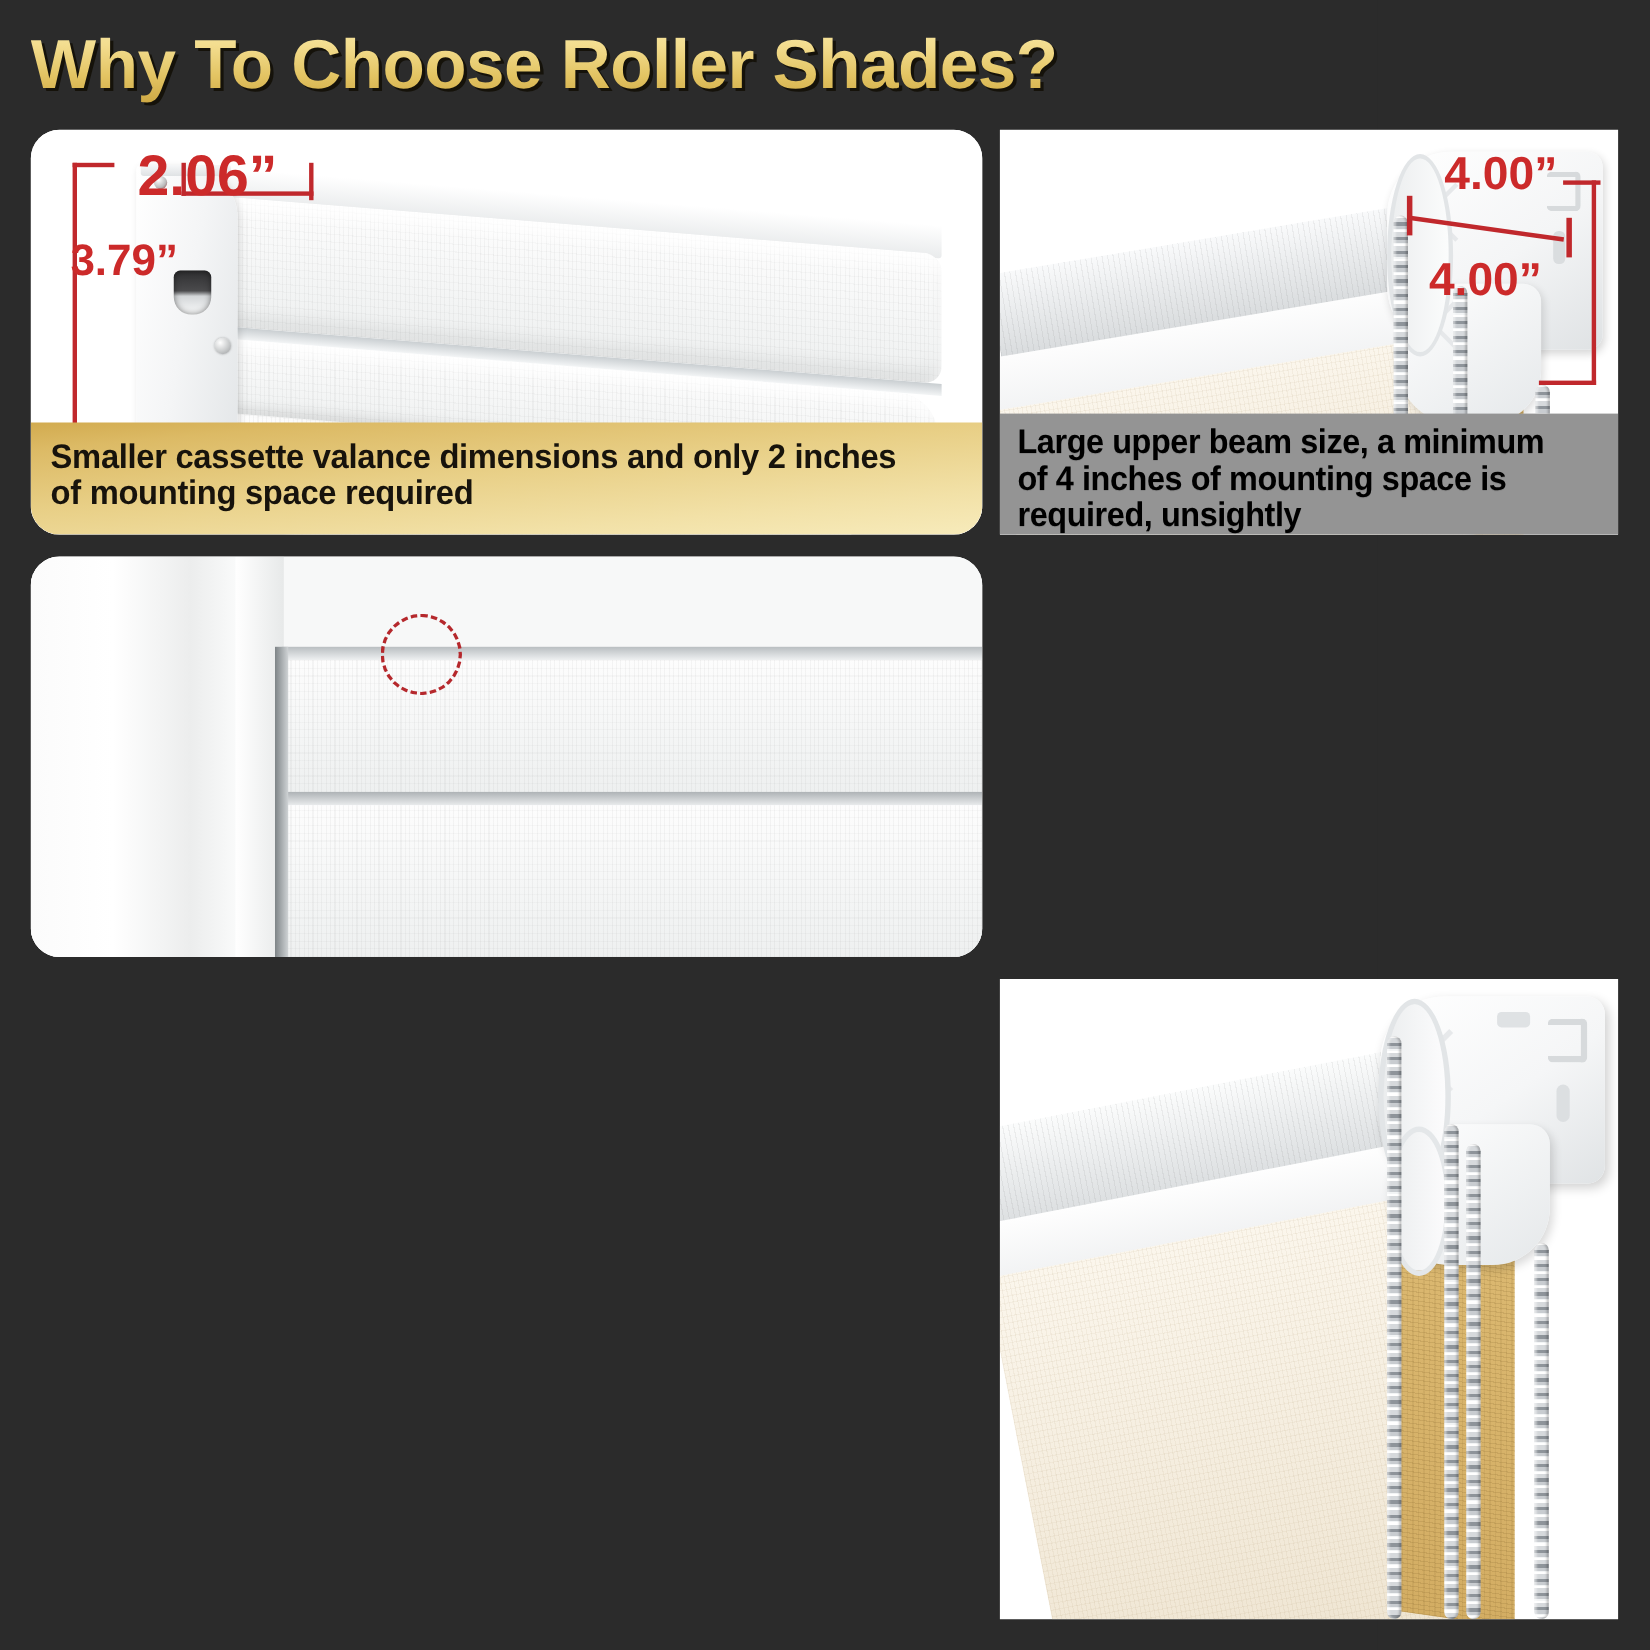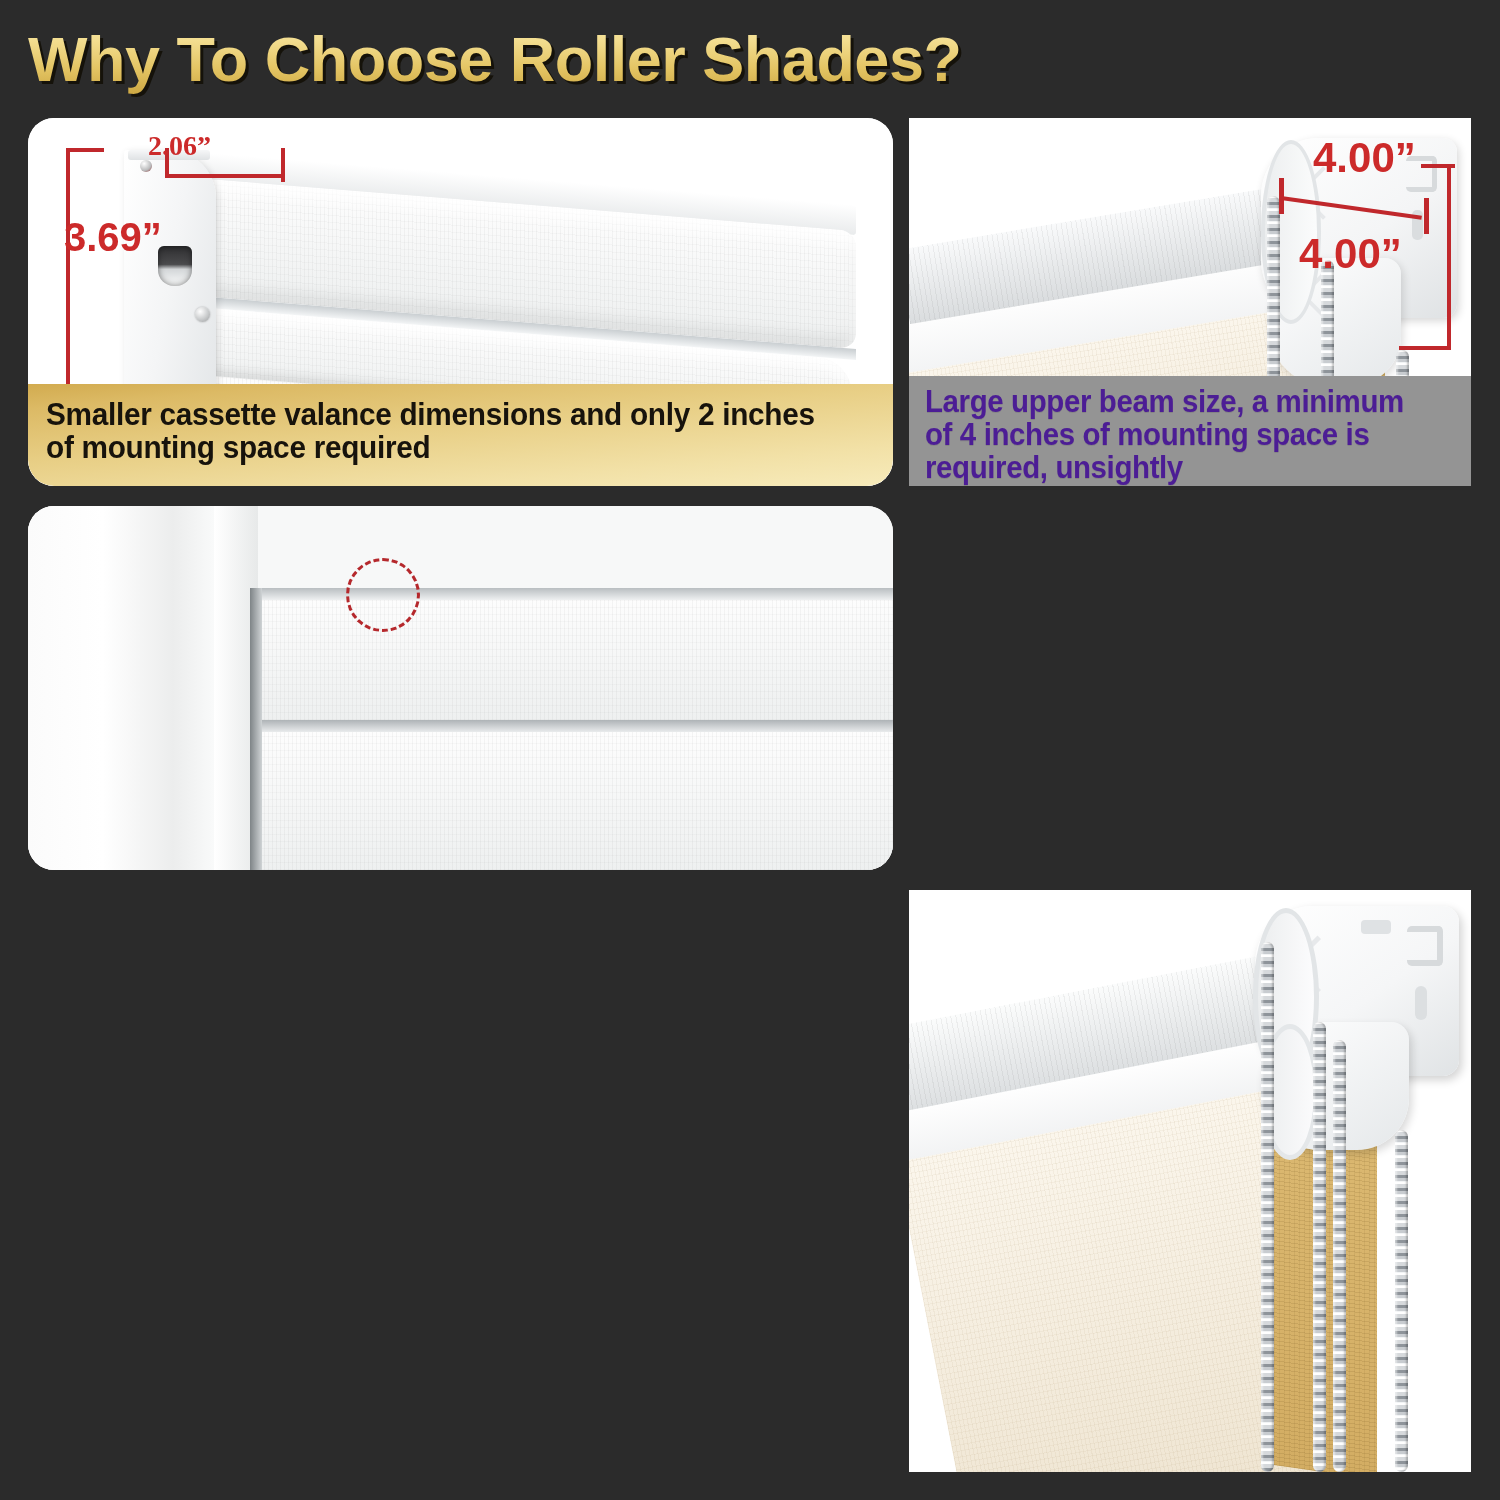--- a/index.html
+++ b/index.html
@@ -44,21 +44,21 @@
     color:#17130c;
     border-bottom-left-radius:26px;border-bottom-right-radius:26px;
     padding:14px 18px 10px 18px;
   }
   .cap-gold .cap-text{
     font-size:31px;font-weight:bold;line-height:1.07;
     letter-spacing:-0.3px;
     transform:scaleX(0.96);transform-origin:left top;
   }
   .cap-gray{
-    background:#949494;color:#4c1d95;
+    background:#949494;color:#000000;
     padding:10px 16px 8px 16px;
   }
   .cap-gray .cap-text{
     font-size:31px;font-weight:bold;line-height:1.06;
     letter-spacing:-0.4px;
     transform:scaleX(0.95);transform-origin:left top;
     text-shadow:0 1px 0 rgba(0,0,0,.10);
   }
 
   
@@ -155,34 +155,34 @@
           position:absolute;left:167px;top:189px;width:15px;height:15px;border-radius:50%;
           background:radial-gradient(circle at 35% 30%,#ffffff,#c9cbcc 55%,#9a9c9e 100%);
           box-shadow:0 0 2px rgba(0,0,0,.3);"></div>
       <div style="
           position:absolute;left:128px;top:268px;width:34px;height:36px;border-radius:8px;
           background:linear-gradient(180deg,#f8f9f9,#c7cacc);box-shadow:inset 0 0 5px rgba(0,0,0,.18);"></div>
 
       <div class="dim-line" style="left:137px;top:56px;width:120px;height:4px;"></div>
       <div class="dim-line" style="left:137px;top:30px;width:4px;height:30px;"></div>
       <div class="dim-line" style="left:253px;top:30px;width:4px;height:34px;"></div>
-      <div class="dim-txt" style="left:120px;top:12px;font-size:28px;font-family:Liberation Serif, serif;">2.06”</div>
+      <div class="dim-txt" style="left:97px;top:12px;font-size:52px;">2.06”</div>
 
       <div class="dim-line" style="left:38px;top:30px;width:4px;height:298px;"></div>
       <div class="dim-line" style="left:38px;top:30px;width:38px;height:4px;"></div>
       <div class="dim-line" style="left:38px;top:324px;width:38px;height:4px;"></div>
 
     </div>
 
     <div class="cap cap-gold" style="height:102px;">
       <div class="cap-text">Smaller cassette valance dimensions and only 2 inches of mounting space required</div>
     </div>
   </div>
 
-  <div class="dim-txt" style="left:64px;top:215px;font-size:40px;z-index:5;">3.69”</div>
+  <div class="dim-txt" style="left:64px;top:215px;font-size:40px;z-index:5;">3.79”</div>
 
   <div class="panel" style="left:909px;top:118px;width:562px;height:368px;">
     <div class="photo" style="background:#ffffff;">
 
       <div style="
           position:absolute;left:-10px;top:62px;width:420px;height:86px;
           background:
             repeating-linear-gradient(90deg, rgba(0,0,0,.05) 0 1px, rgba(0,0,0,0) 1px 5px),
             linear-gradient(180deg,#f9fafb,#d5d8da);
           transform:rotate(-9.5deg);transform-origin:right center;border-radius:6px;"></div>

